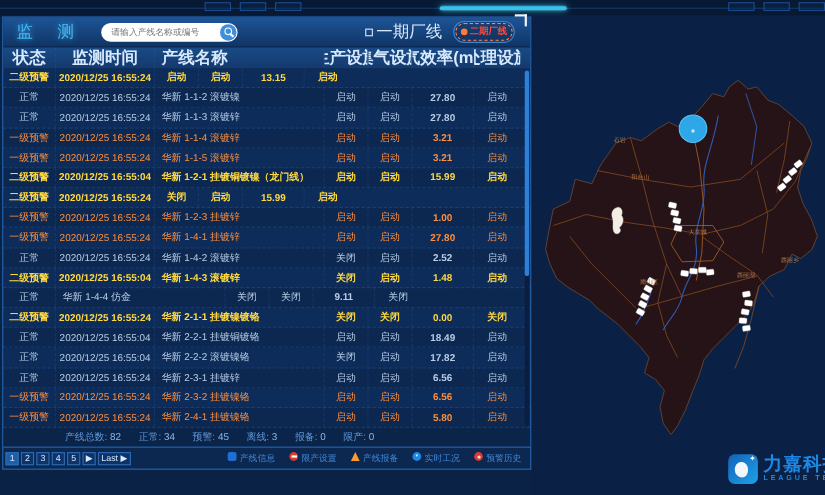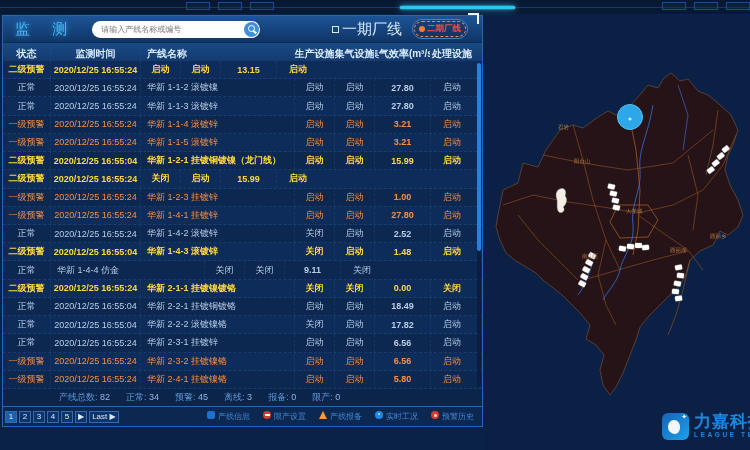--- a/index.html
+++ b/index.html
@@ -9,37 +9,37 @@
   
   .topstrip{position:absolute;left:0;top:0;width:750px;height:14px;background:#081a33}
   .topstrip .hline{position:absolute;left:0;top:7px;width:100%;height:1px;background:#123a6b}
   .deco-box{position:absolute;top:2px;width:24px;height:8px;border:1px solid #1b4b8c;background:rgba(10,40,80,.4)}
   .glowbar{position:absolute;left:400px;top:6px;width:115px;height:3px;border-radius:2px;background:#2ec5f2;box-shadow:0 0 7px #2ec5f2,0 0 2px #9ae8ff}
 
   
   .panel{position:absolute;left:2px;top:15px;width:481px;height:412px;border:1px solid #2766b0;background:#0c2851;display:flex;flex-direction:column}
   .titlebar{position:relative;height:27px;flex:0 0 27px;background:linear-gradient(180deg,#1d5496 0%,#143e74 70%,#103565 100%);display:flex;align-items:center;border-bottom:1px solid #0c2c57}
   .app-title{margin-left:12px;font-size:15px;font-weight:normal;letter-spacing:9px;color:#45b9f5;text-shadow:0 0 6px rgba(69,185,245,.8);white-space:nowrap}
-  .searchpill{position:relative;margin-left:16px;width:168px;height:17px;background:#fff;border-radius:9px;display:flex;align-items:center}
+  .searchpill{position:relative;margin-left:16px;width:124px;height:17px;background:#fff;border-radius:9px;display:flex;align-items:center}
   .searchpill input{border:0;outline:none;background:transparent;width:128px;margin-left:9px;font-size:8px;color:#8a8f99;font-family:"Liberation Sans",sans-serif}
   .lens-btn{position:absolute;right:1px;top:1px;width:15px;height:15px;border-radius:50%;background:#3f8fdb}
   .lens-btn::before{content:"";position:absolute;left:3.5px;top:3px;width:5px;height:5px;border:1.5px solid #fff;border-radius:50%}
   .lens-btn::after{content:"";position:absolute;left:9px;top:9px;width:3.5px;height:1.5px;background:#fff;transform:rotate(40deg)}
   .tb-spacer{flex:1}
   .phase1{display:flex;align-items:center;margin-right:10px;cursor:pointer}
   .phase1 .cbox{width:7px;height:7px;border:1px solid #d8e8f8;margin-right:3px}
   .phase1 .cblabel{font-size:15px;color:#d7e9fb}
   .phase2-btn{position:relative;margin-right:14px;width:56px;height:20px;border:1px solid #3e83cc;border-radius:10px;background:rgba(20,40,80,.4);display:flex;align-items:center;justify-content:center;cursor:pointer}
   .phase2-inner{display:flex;align-items:center;border:1px dashed #ff8a50;border-radius:8px;padding:1px 4px}
   .phase2-ic{width:6px;height:6px;border-radius:50%;background:#ff7a35;margin-right:2px}
   .phase2-label{font-size:8.5px;color:#ff4d3a;font-weight:bold;white-space:nowrap}
   .corner-bracket{position:absolute;right:3px;top:-3px;width:11px;height:11px;border-top:2px solid #eef4fb;border-right:2px solid #eef4fb}
 
   
-  .thead{flex:0 0 18px;display:flex;align-items:flex-end;background:linear-gradient(180deg,#1a4a85,#143a6e);font-size:10px;font-weight:bold;color:#d6e9ff}
+  .thead{flex:0 0 18px;display:flex;align-items:flex-end;background:linear-gradient(180deg,#1a4a85,#143a6e);font-size:15px;font-weight:bold;color:#d6e9ff}
   .rows{flex:1;display:flex;flex-direction:column;position:relative}
   .trow{flex:1;display:flex;align-items:stretch;font-size:9px;border-bottom:1px dashed rgba(70,130,200,.22);cursor:pointer}
   .trow:nth-child(odd){background:rgba(18,56,110,.30)}
   .trow.normal{color:#b8cde6}
   .trow.warn1{color:#ff8f3d}
   .trow.warn2{color:#ffd83e;font-weight:bold}
   .cell{display:flex;align-items:center;justify-content:center;border-right:1px dashed rgba(70,130,200,.15);white-space:nowrap;overflow:hidden}
   .c-status{width:48px}
   .c-time{width:90px}
   .c-name{width:154px;justify-content:flex-start;padding-left:6px}

